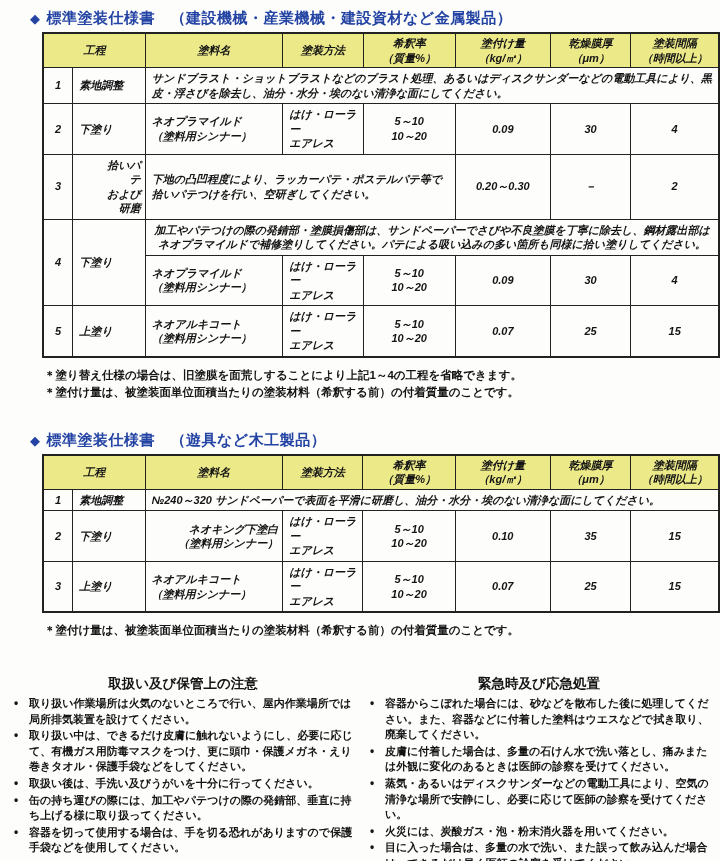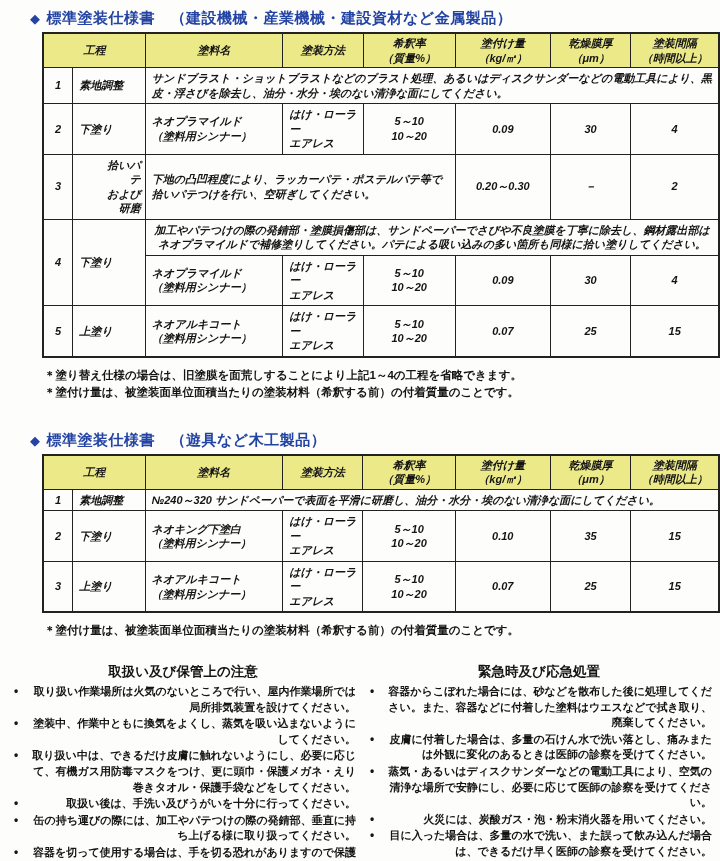--- a/index.html
+++ b/index.html
@@ -35,27 +35,26 @@
   table.spec th{background:var(--header-bg);height:32px;padding:2px 2px;}
   table.spec td[style*="left"]{padding-left:6px;}
   .notes{margin:10px 0 0 44px;}
   .note-line{font-size:11.5px;line-height:1.35;margin-bottom:2px;}
   .second-title{margin-top:30px;}
   .columns{
     display:flex;gap:10px;margin:24px 8px 0 10px;
   }
   .col{width:50%;}
   .col-heading{
-    text-align:center;font-size:13.5px;font-weight:700;margin:0 0 3px 0;
+    text-align:center;font-size:13.5px;font-weight:700;margin:12px 0 3px 0;
   }
   ul.bullets{list-style:none;margin:0;padding:0;}
   ul.bullets li{
     position:relative;padding-left:19px;font-size:11px;line-height:1.42;
     margin-bottom:1px;
-    text-align:right;
   }
   ul.bullets li::before{
     content:"\2022";position:absolute;left:4px;top:-1px;font-size:12px;
   }
   .disposal-heading{margin-top:14px;}
 </style>
 </head>
 <body>
 
 <div class="doc-title">
@@ -185,21 +184,21 @@
     </thead>
     <tbody>
       <tr>
         <td>1</td>
         <td style="text-align: left;">素地調整</td>
         <td colspan="6" style="text-align: left;">№240～320 サンドペーパーで表面を平滑に研磨し、油分・水分・埃のない清浄な面にしてください。</td>
       </tr>
       <tr>
         <td>2</td>
         <td style="text-align: left;">下塗り</td>
-        <td style="text-align: left;">ネオキング下塗白
+        <td style="text-align: right;">ネオキング下塗白
 （塗料用シンナー）</td>
         <td style="text-align: left;">はけ・ローラー
 エアレス</td>
         <td>5～10
 10～20</td>
         <td>0.10</td>
         <td>35</td>
         <td>15</td>
       </tr>
       <tr>
@@ -220,21 +219,20 @@
 
 <div class="notes">
   <div class="note-line">＊塗付け量は、被塗装面単位面積当たりの塗装材料（希釈する前）の付着質量のことです。</div>
 </div>
 
 <div class="columns">
   <div class="col">
     <div class="col-heading">取扱い及び保管上の注意</div>
     <ul class="bullets">
         <li>取り扱い作業場所は火気のないところで行い、屋内作業場所では局所排気装置を設けてください。</li>
-        <li>塗装中、作業中ともに換気をよくし、蒸気を吸い込まないようにしてください。</li>
         <li>取り扱い中は、できるだけ皮膚に触れないようにし、必要に応じて、有機ガス用防毒マスクをつけ、更に頭巾・保護メガネ・えり巻きタオル・保護手袋などをしてください。</li>
         <li>取扱い後は、手洗い及びうがいを十分に行ってください。</li>
         <li>缶の持ち運びの際には、加工やパテつけの際の発錆部、垂直に持ち上げる様に取り扱ってください。</li>
         <li>容器を切って使用する場合は、手を切る恐れがありますので保護手袋などを使用してください。</li>
       </ul>
   </div>
   <div class="col">
     <div class="col-heading">緊急時及び応急処置</div>
     <ul class="bullets">
         <li>容器からこぼれた場合には、砂などを散布した後に処理してください。また、容器などに付着した塗料はウエスなどで拭き取り、廃棄してください。</li>

